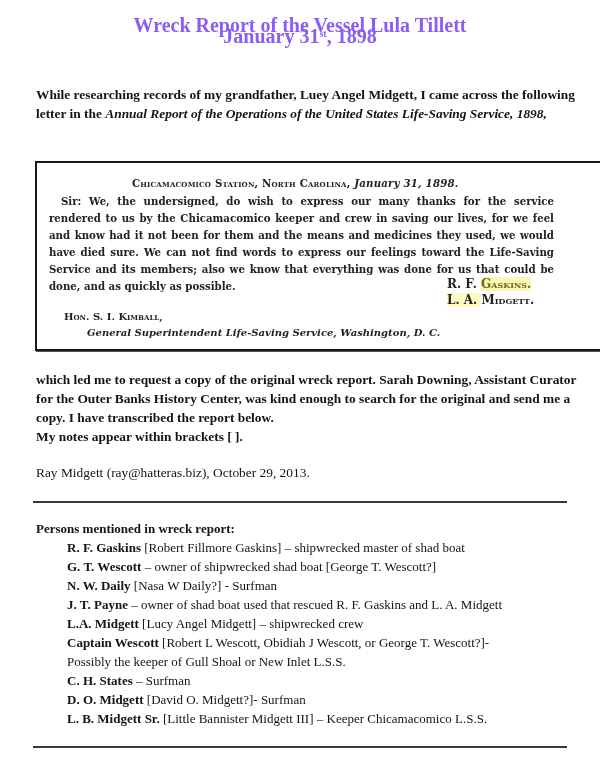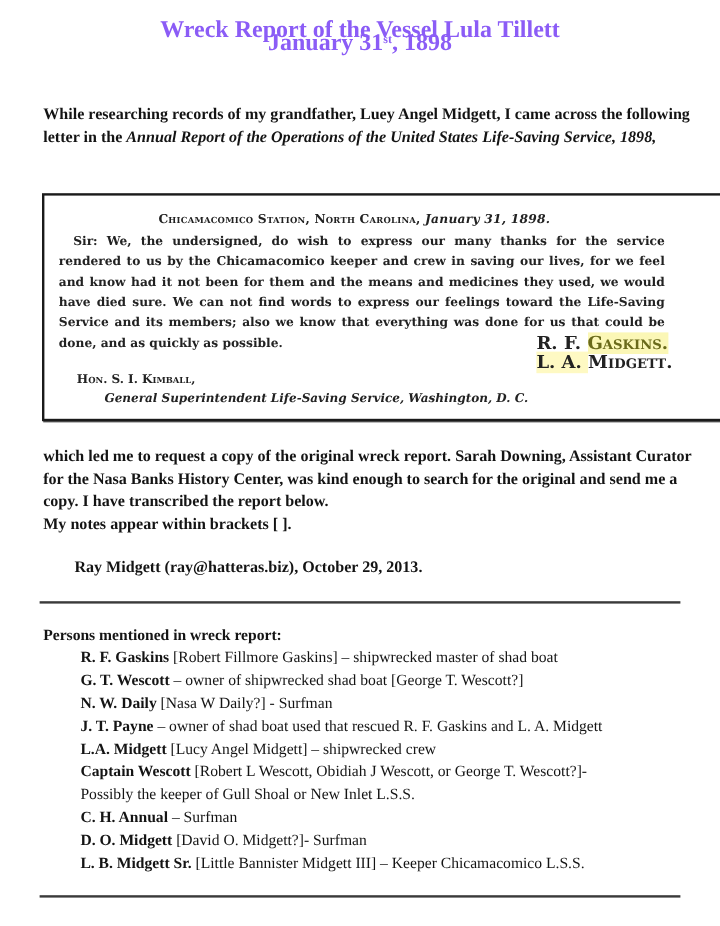--- a/index.html
+++ b/index.html
@@ -29,35 +29,35 @@
       padding-left: 40px;
     }
     .letter {
       position: absolute; font-family: "DejaVu Serif", serif; font-size: 10.2px;
       color: #222; line-height: 17px; font-weight: bold;
     }
     .letter-head { left: 95px; top: 12px; width: 420px; font-variant: small-caps; letter-spacing: 0.2px; }
     .letter-head i { font-style: italic; font-variant: normal; }
     .letter-body { left: 12px; top: 30px; width: 505px; text-align: justify; }
     .letter-body .indent { padding-left: 12px; }
-    .sig { position: absolute; font-family: "DejaVu Serif", serif; font-size: 15px; font-weight: bold; color: #222; font-variant: small-caps; }
+    .sig { position: absolute; font-family: "DejaVu Serif", serif; font-size: 12px; font-weight: bold; color: #222; font-variant: small-caps; }
     .sig1 { left: 410px; top: 114px; }
     .sig2 { left: 410px; top: 130px; }
     .hl { background: #fbf7b6; color: #6a6a1a; }
     .hl2 { background: #fef9c3; }
     .addr1 { position: absolute; left: 27px; top: 148px; font-family: "DejaVu Serif", serif; font-size: 10px; font-weight: bold; font-variant: small-caps; color: #222; }
     .addr2 { position: absolute; left: 50px; top: 164px; font-family: "DejaVu Serif", serif; font-size: 10px; font-style: italic; font-weight: bold; color: #222; }
 
     .para2 {
       position: absolute; left: 36px; top: 370px; width: 545px;
       font-size: 13.4px; line-height: 19px; font-weight: bold;
     }
     .byline {
       position: absolute; left: 36px; top: 464px;
-      font-size: 13.4px; font-weight: bold; line-height: 18px; margin-left: 26px;
+      font-size: 13.4px; font-weight: normal; line-height: 18px;
     }
     .rule {
       position: absolute; left: 33px; width: 534px; height: 2px; background: #3a3a3a;
     }
     #rule1 { top: 501px; }
     #rule2 { top: 746px; }
 
     .persons-title {
       position: absolute; left: 36px; top: 520px;
       font-size: 13px; font-weight: bold; line-height: 18px;
@@ -80,35 +80,35 @@
 <div class="letter-box">
   <div class="letter letter-head"><span>Chicamacomico Station, North Carolina,</span> <i>January 31, 1898.</i></div>
   <div class="letter letter-body"><span class="indent">Sir: We, the undersigned, do wish to express our many thanks for the service rendered to us by the Chicamacomico keeper and crew in saving our lives, for we feel and know had it not been for them and the means and medicines they used, we would have died sure. We can not find words to express our feelings toward the Life-Saving Service and its members; also we know that everything was done for us that could be done, and as quickly as possible.</span></div>
   <div class="sig sig1"><span>R. F. </span><span class="hl">Gaskins.</span></div>
   <div class="sig sig2"><span class="hl2">L. A. </span><span>Midgett.</span></div>
   <div class="addr1">Hon. S. I. Kimball,</div>
   <div class="addr2">General Superintendent Life-Saving Service, Washington, D. C.</div>
 </div>
 
 <div class="para2">
-  <div>which led me to request a copy of the original wreck report. Sarah Downing, Assistant Curator for the Nasa Banks History Center, was kind enough to search for the original and send me a copy. I have transcribed the report below.</div>
+  <div>which led me to request a copy of the original wreck report. Sarah Downing, Assistant Curator for the Outer Banks History Center, was kind enough to search for the original and send me a copy. I have transcribed the report below.</div>
   <div>My notes appear within brackets [ ].</div>
 </div>
 
 <div class="byline">Ray Midgett (ray@hatteras.biz), October 29, 2013.</div>
 
 <div id="rule1" class="rule"></div>
 
 <div class="persons-title">Persons mentioned in wreck report:</div>
 <ul class="persons">
   <li><span class="nm">R. F. Gaskins</span><span> [Robert Fillmore Gaskins] – shipwrecked master of shad boat</span></li>
   <li><span class="nm">G. T. Wescott</span><span> – owner of shipwrecked shad boat [George T. Wescott?]</span></li>
   <li><span class="nm">N. W. Daily</span><span> [Nasa W Daily?] - Surfman</span></li>
   <li><span class="nm">J. T. Payne</span><span> – owner of shad boat used that rescued R. F. Gaskins and L. A. Midgett</span></li>
   <li><span class="nm">L.A. Midgett</span><span> [Lucy Angel Midgett] – shipwrecked crew</span></li>
   <li><span class="nm">Captain Wescott</span><span> [Robert L Wescott, Obidiah J Wescott, or George T. Wescott?]-</span></li>
   <li><span class="nm"></span><span>Possibly the keeper of Gull Shoal or New Inlet L.S.S.</span></li>
-  <li><span class="nm">C. H. Annual</span><span> – Surfman</span></li>
+  <li><span class="nm">C. H. States</span><span> – Surfman</span></li>
   <li><span class="nm">D. O. Midgett</span><span> [David O. Midgett?]- Surfman</span></li>
   <li><span class="nm">L. B. Midgett Sr.</span><span> [Little Bannister Midgett III] – Keeper Chicamacomico L.S.S.</span></li>
 </ul>
 
 <div id="rule2" class="rule"></div>
 
 </body></html>

